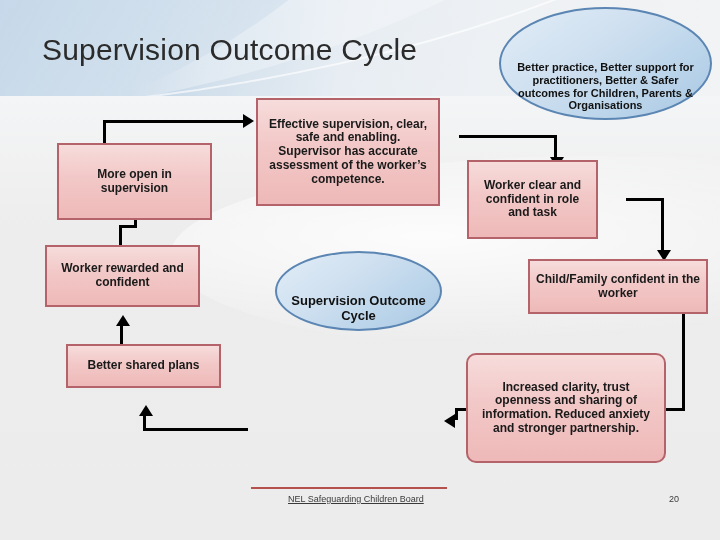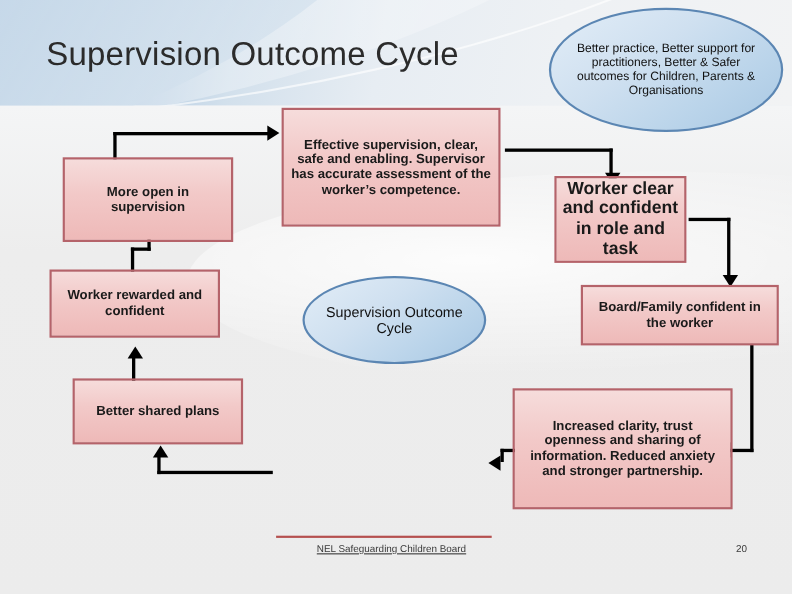--- a/index.html
+++ b/index.html
@@ -96,24 +96,24 @@
   .node span { display: block; }
 
   
   .oval {
     position: absolute;
     box-sizing: border-box;
     border: 2px solid #5b86b3;
     border-radius: 50%;
     background: linear-gradient(145deg, #e2edf7 0%, #cfe0f0 40%, #bad4ea 72%, #a9c8e3 100%);
     color: #111111;
-    font-weight: normal;
+    font-weight: bold;
     text-align: center;
     display: flex;
-    align-items: center;
+    align-items: flex-end;
     justify-content: center;
     padding: 6px 14px;
     line-height: 1.16;
     z-index: 5;
   }
 
   
   .conn { position: absolute; background: #000000; z-index: 3; }
   .conn.h { height: 3px; }
   .conn.v { width: 3px; }
@@ -194,46 +194,46 @@
   <div class="arrow left" style="left:653px; top:402px;"></div>
 
   <div class="conn h" style="left:455px; top:408px; width:22px;"></div>
   <div class="conn v" style="left:455px; top:408px; height:12px;"></div>
   <div class="arrow left" style="left:444px; top:414px;"></div>
 
   <div class="oval" style="left:499px; top:7px; width:213px; height:113px; font-size:11px;">
     <span>Better practice, Better support for practitioners, Better &amp; Safer outcomes for Children, Parents &amp; Organisations</span>
   </div>
 
-  <div class="node" style="left:256px; top:98px; width:199px; height:108px; font-size:12px;">
+  <div class="node" style="left:256px; top:98px; width:184px; height:108px; font-size:12px;">
     <span>Effective supervision, clear, safe and enabling. Supervisor has accurate assessment of the worker’s competence.</span>
   </div>
 
   <div class="node" style="left:57px; top:143px; width:155px; height:77px; font-size:12px;">
     <span>More open in supervision</span>
   </div>
 
   <div class="node" style="left:45px; top:245px; width:155px; height:62px; font-size:12px;">
     <span>Worker rewarded and confident</span>
   </div>
 
-  <div class="node" style="left:66px; top:344px; width:155px; height:60px; font-size:12px;">
+  <div class="node" style="left:66px; top:344px; width:155px; height:44px; font-size:12px;">
     <span>Better shared plans</span>
   </div>
 
 
-  <div class="node" style="left:504px; top:160px; width:120px; height:79px; font-size:16px;">
+  <div class="node" style="left:467px; top:160px; width:131px; height:79px; font-size:12px;">
     <span>Worker clear and confident in role and task</span>
   </div>
 
   <div class="node" style="left:528px; top:259px; width:180px; height:55px; font-size:12px;">
-    <span>Board/Family confident in the worker</span>
-  </div>
-
-  <div class="node" style="left:466px; top:353px; width:200px; height:110px; font-size:12px;">
+    <span>Child/Family confident in the worker</span>
+  </div>
+
+  <div class="node" style="left:466px; top:353px; width:200px; height:110px; font-size:12px;border-radius:10px;">
     <span>Increased clarity, trust openness and sharing of information. Reduced anxiety and stronger partnership.</span>
   </div>
 
   <div class="oval" style="left:275px; top:251px; width:167px; height:80px; font-size:13px;">
     <span>Supervision Outcome Cycle</span>
   </div>
 
   <div class="footer-rule"></div>
   <div class="footer-text">NEL Safeguarding Children Board</div>
   <div class="footer-page">20</div>

